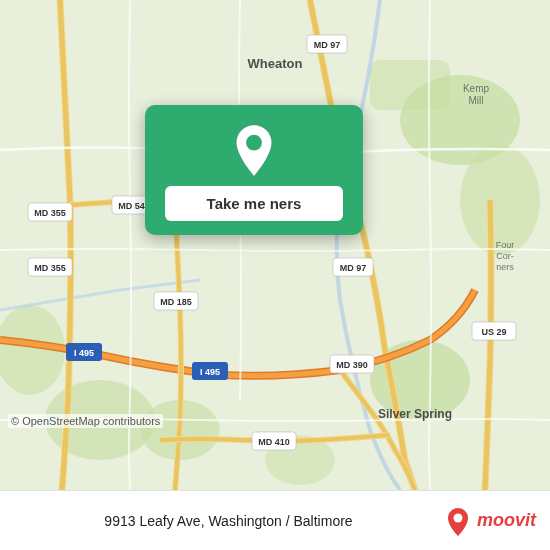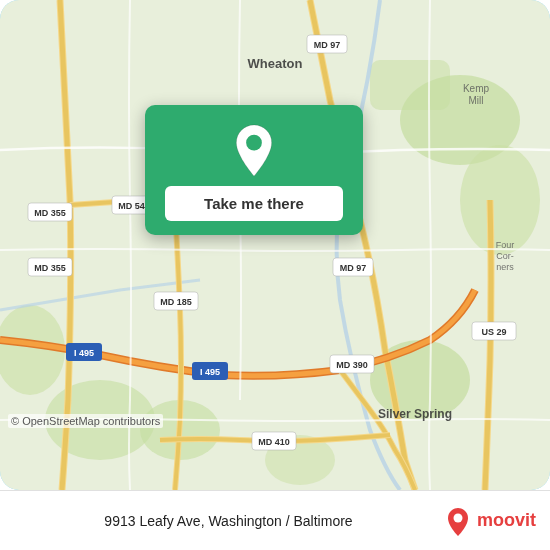--- a/index.html
+++ b/index.html
@@ -10,21 +10,20 @@
       font-family: Arial, sans-serif;
       position: relative;
     }
 
     #map-container {
       width: 550px;
       height: 490px;
       position: relative;
       overflow: hidden;
       background-color: #7dd3fc;
-      border-radius: 19px;
     }
 
     
     #map-svg {
       width: 100%;
       height: 100%;
       position: absolute;
       top: 0; left: 0;
     }
 
@@ -90,20 +89,21 @@
 
     #moovit-icon {
       width: 30px;
       height: 30px;
     }
 
     #moovit-text {
       font-size: 18px;
       font-weight: bold;
       color: #e63f3f;
+      font-style: italic;
     }
 
     #osm-attribution {
       position: absolute;
       bottom: 62px;
       left: 8px;
       font-size: 11px;
       color: #555;
       background: rgba(255,255,255,0.7);
       padding: 1px 3px;
@@ -202,21 +202,21 @@
     <text x="505" y="259" text-anchor="middle" font-size="9" fill="#555" opacity="0.8">Cor-</text>
     <text x="505" y="270" text-anchor="middle" font-size="9" fill="#555" opacity="0.8">ners</text>
   </svg>
 
   <div id="popup-card">
 
     <svg id="popup-pin-icon" viewBox="0 0 48 56" xmlns="http://www.w3.org/2000/svg">
       <path d="M24 2C14.06 2 6 10.06 6 20c0 13.5 18 34 18 34s18-20.5 18-34C42 10.06 33.94 2 24 2z" fill="white" stroke="rgba(0,0,0,0.15)" stroke-width="1"></path>
       <circle cx="24" cy="20" r="8" fill="#2eab6e"></circle>
     </svg>
-    <button id="popup-button">Take me there</button>
+    <button id="popup-button">Take me ners</button>
   </div>
 
   <div id="osm-attribution">
     <span>© OpenStreetMap contributors</span>
   </div>
 </div>
 
 <div id="bottom-bar">
   <span id="address-text">9913 Leafy Ave, Washington / Baltimore</span>
   <div id="moovit-logo">

